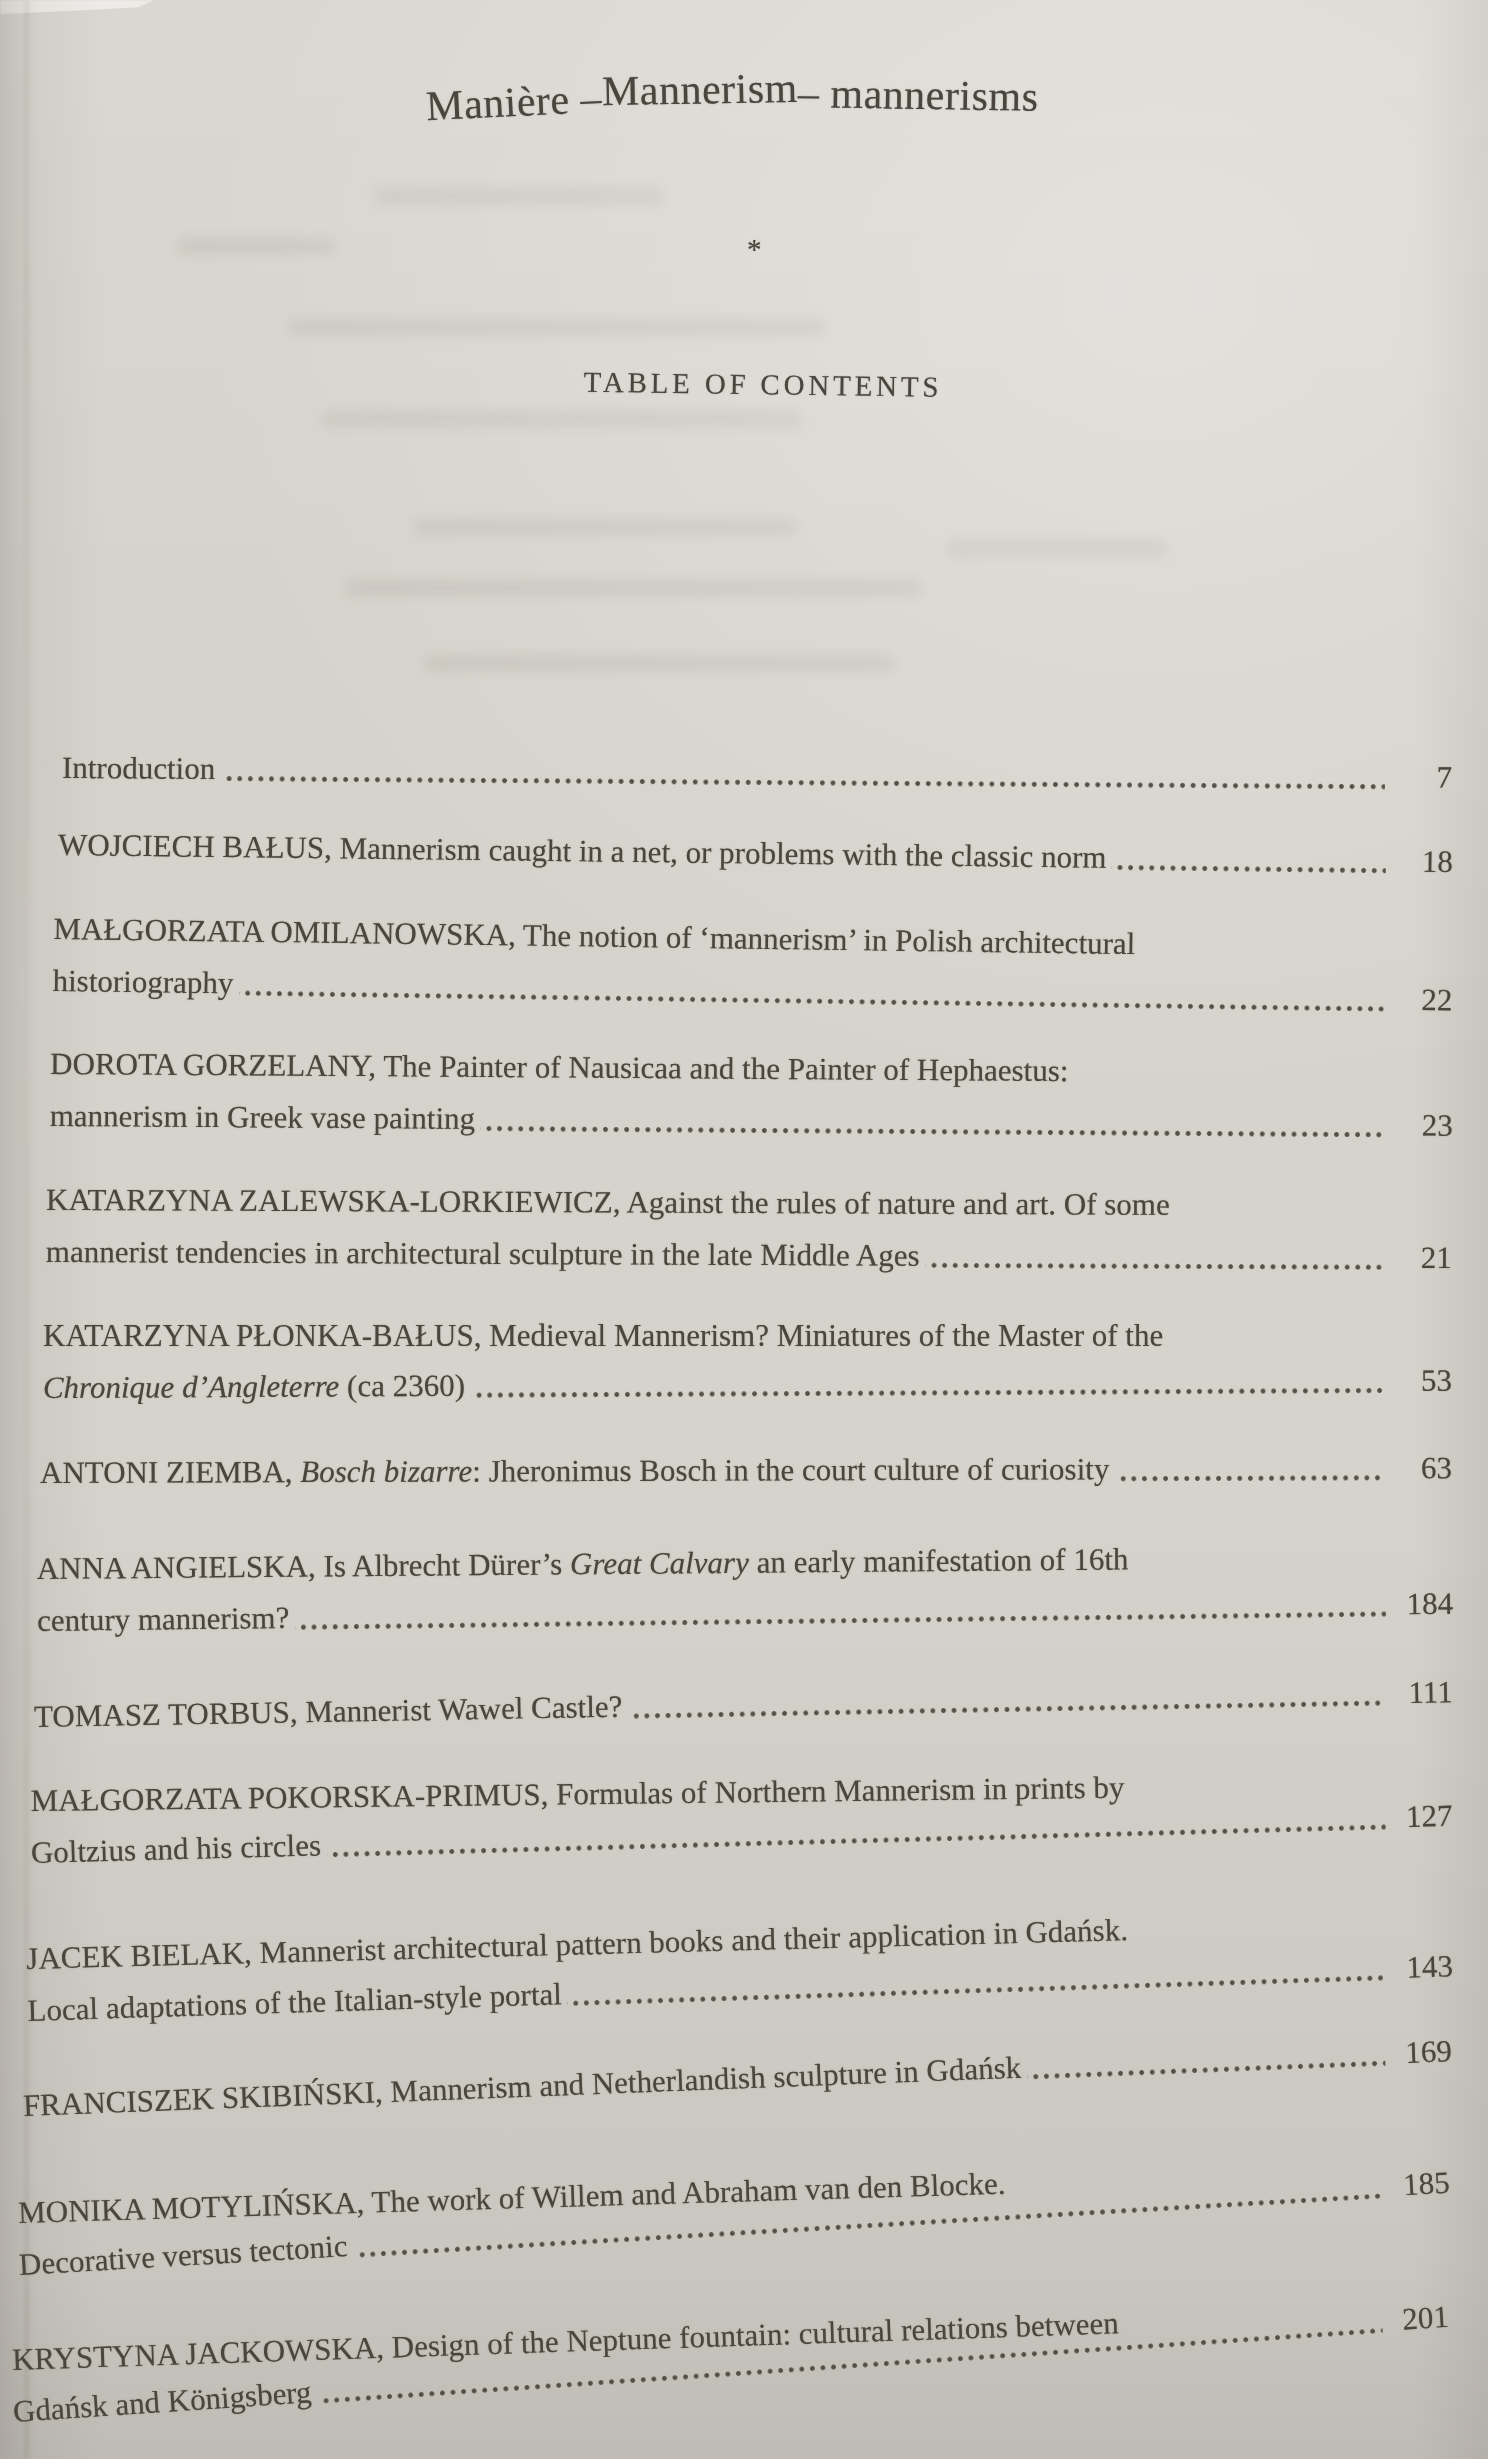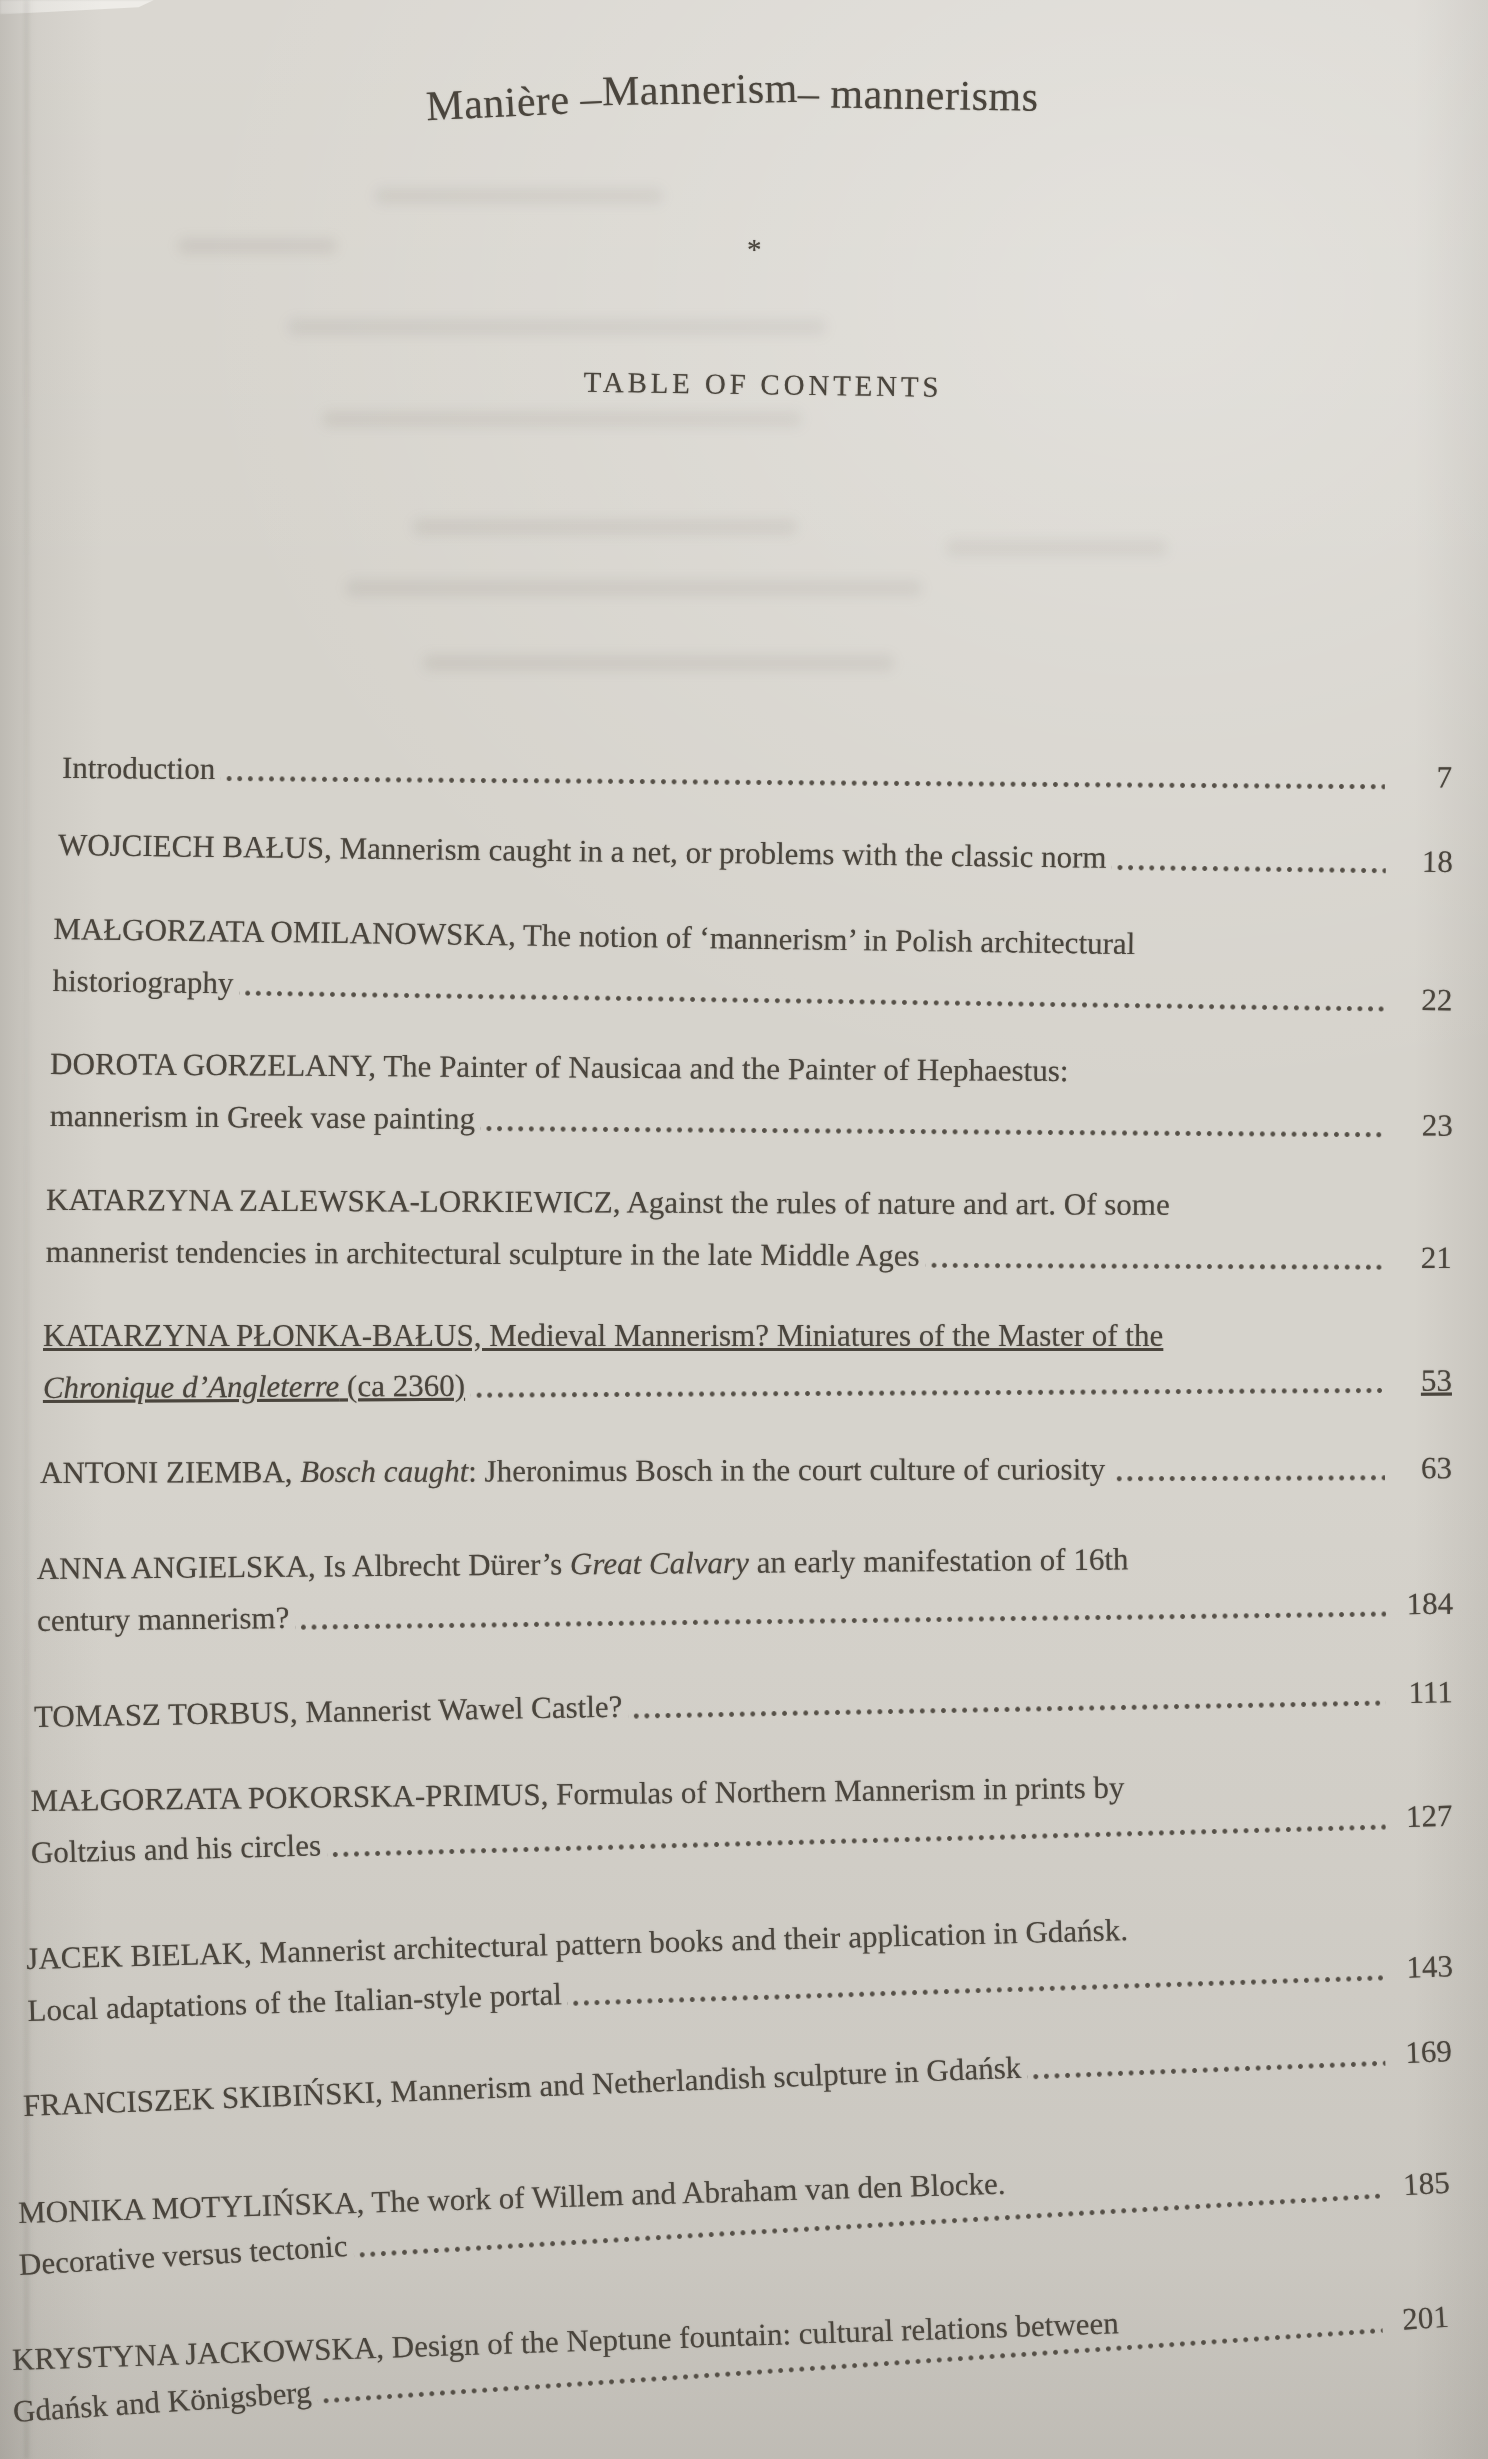--- a/index.html
+++ b/index.html
@@ -125,31 +125,31 @@
         </div>
       </div>
       <div class="entry ink" style="top: 1174px; left: 46px; width: 1406px; transform: rotate(0.25deg);">
         <div class="line"><span class="txt"><span>KATARZYNA ZALEWSKA-LORKIEWICZ, Against the rules of nature and art. Of some</span></span></div>
         <div class="line leaderline">
           <span class="txt"><span>mannerist tendencies in architectural sculpture in the late Middle Ages</span></span>
           <span class="dots"></span>
           <span class="num">21</span>
         </div>
       </div>
-      <div class="entry ink" style="top: 1310px; left: 43px; width: 1409px; transform: rotate(0deg); text-decoration: underline;">
+      <div class="entry ink" style="top: 1310px; left: 43px; width: 1409px; transform: rotate(0deg);">
         <div class="line"><span class="txt"><span>KATARZYNA PŁONKA-BAŁUS, Medieval Mannerism? Miniatures of the Master of the</span></span></div>
         <div class="line leaderline" style="transform: rotate(-0.3deg); transform-origin: 0px 100%;">
           <span class="txt"><span class="it">Chronique d’Angleterre</span><span> (ca 2360)</span></span>
           <span class="dots"></span>
           <span class="num">53</span>
         </div>
       </div>
       <div class="entry ink" style="top: 1447px; left: 40px; width: 1412px; transform: rotate(-0.2deg);">
         <div class="line leaderline">
-          <span class="txt"><span>ANTONI ZIEMBA, </span><span class="it">Bosch caught</span><span>: Jheronimus Bosch in the court culture of curiosity</span></span>
+          <span class="txt"><span>ANTONI ZIEMBA, </span><span class="it">Bosch bizarre</span><span>: Jheronimus Bosch in the court culture of curiosity</span></span>
           <span class="dots"></span>
           <span class="num">63</span>
         </div>
       </div>
       <div class="entry ink" style="top: 1543px; left: 37px; width: 1416px; transform: rotate(-0.5deg);">
         <div class="line"><span class="txt"><span>ANNA ANGIELSKA, Is Albrecht Dürer’s </span><span class="it">Great Calvary</span><span> an early manifestation of 16th</span></span></div>
         <div class="line leaderline" style="transform: rotate(-0.2deg); transform-origin: 0px 100%;">
           <span class="txt"><span>century mannerism?</span></span>
           <span class="dots"></span>
           <span class="num">184</span>

